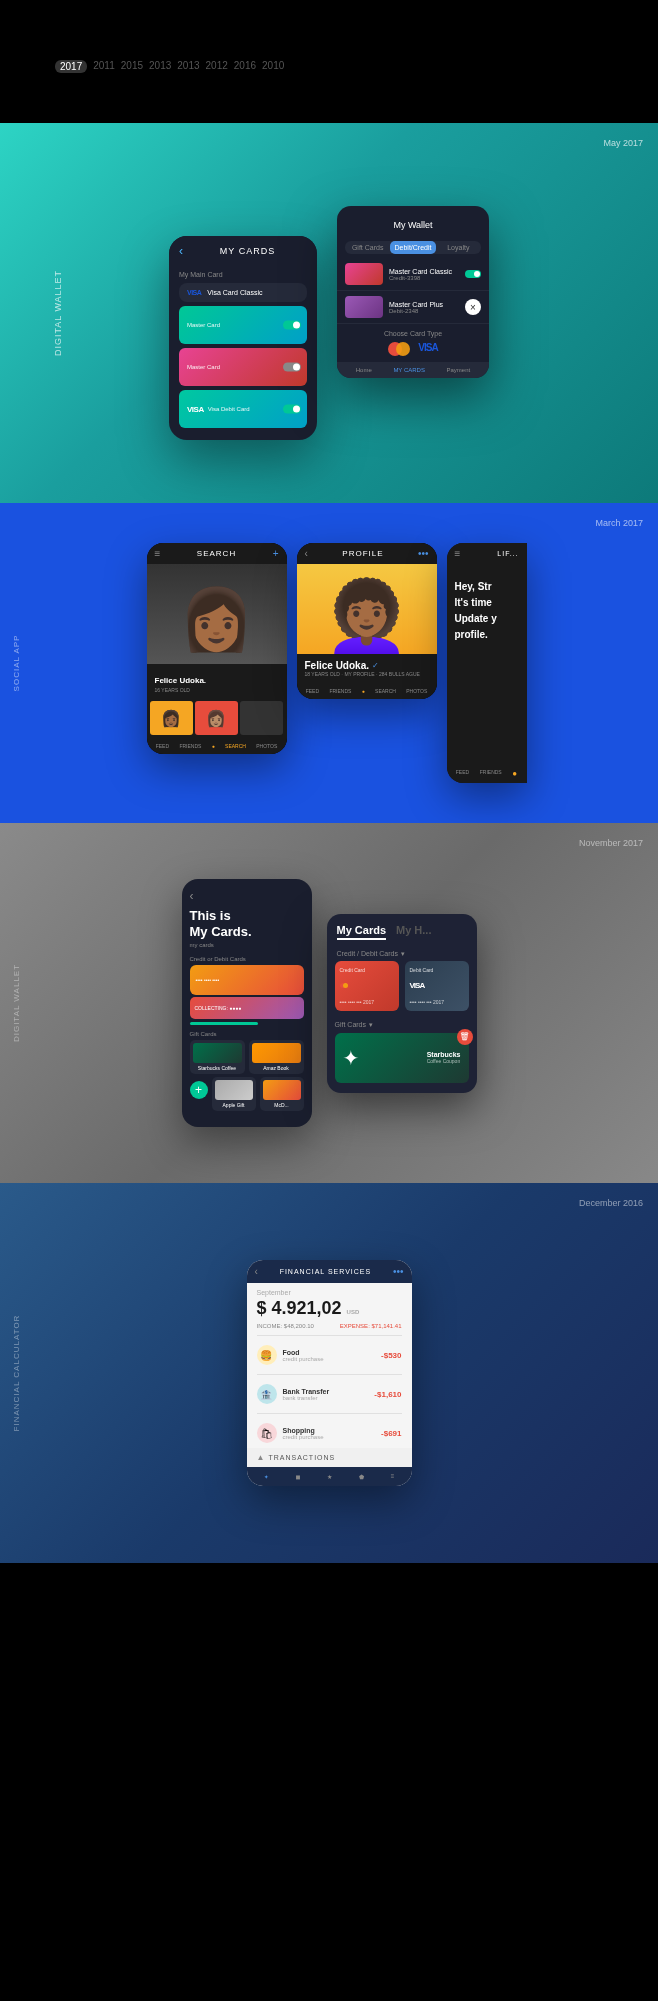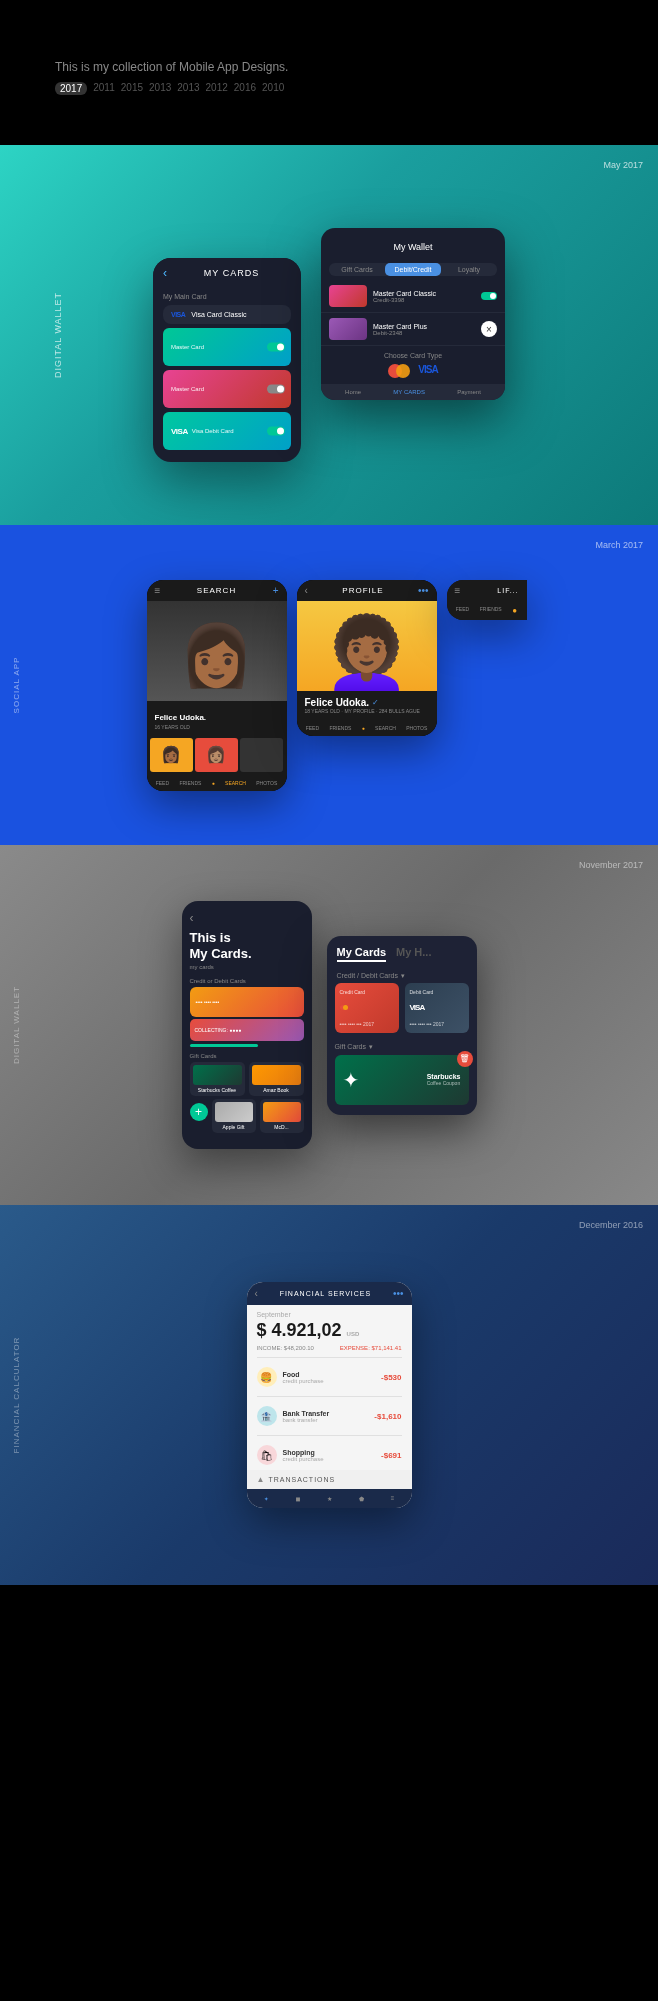--- a/index.html
+++ b/index.html
@@ -126,21 +126,21 @@
       position: absolute;
       right: 1px;
       top: 1px;
     }
 
     
     .wallet-popup {
       background: #1a1e2e;
       border-radius: 14px;
       overflow: hidden;
-      width: 184px;
+      width: 152px;
       box-shadow: 0 20px 50px rgba(0,0,0,0.5);
     }
     .wallet-popup-header {
       padding: 8px 10px 5px;
       text-align: center;
     }
     .wallet-title { color: #fff; font-size: 9px; }
     .wallet-tabs {
       display: flex;
       background: #252a3a;
@@ -498,21 +498,20 @@
       color: rgba(255,255,255,0.5);
       letter-spacing: 1px;
       text-transform: uppercase;
       white-space: nowrap;
     }
   </style>
 </head>
 <body>
 
 <section class="hero-section">
-  <p style="color:#888;font-size:12px;margin-bottom:8px;">This is my collection of Mobile App Designs.</p>
   <div class="year-tags">
     <span class="year-tag active">2017</span>
     <span class="year-tag">2011</span>
     <span class="year-tag">2015</span>
     <span class="year-tag">2013</span>
     <span class="year-tag">2013</span>
     <span class="year-tag">2012</span>
     <span class="year-tag">2016</span>
     <span class="year-tag">2010</span>
   </div>
@@ -660,20 +659,23 @@
         <span class="social-nav">SEARCH</span>
         <span class="social-nav">PHOTOS</span>
       </div>
     </div>
 
     <div class="partial-phone">
       <div style="background:#1a1a1a;padding:5px 8px;display:flex;align-items:center;justify-content:space-between;">
         <span style="color:#888;font-size:10px;">≡</span>
         <span style="color:#fff;font-size:7px;letter-spacing:1px;">LIF...</span>
       </div>
+      <div class="hey-text" style="background:#1a1a1a;height:200px;padding:15px 8px;">
+        <p style="color:#fff;font-size:10px;font-weight:700;line-height:1.6;">Hey, Str<br>It's time<br>Update y<br>profile.</p>
+      </div>
       <div style="background:#1a1a1a;padding:5px 4px;display:flex;justify-content:space-around;">
         <span style="color:#888;font-size:5px;">FEED</span>
         <span style="color:#888;font-size:5px;">FRIENDS</span>
         <span style="color:#f5a623;font-size:8px;">●</span>
       </div>
     </div>
   </div>
 </section>
 
 <section class="gray-section">

